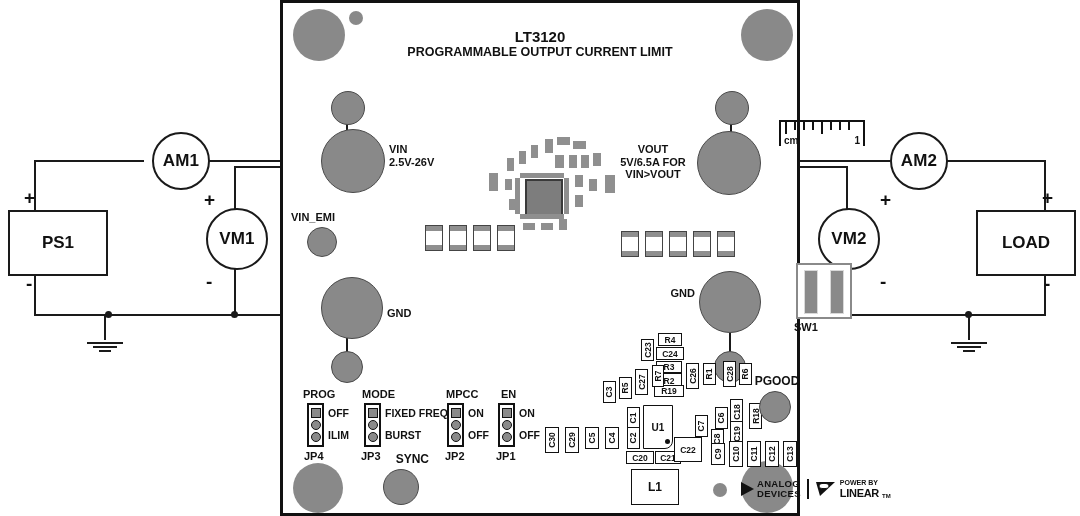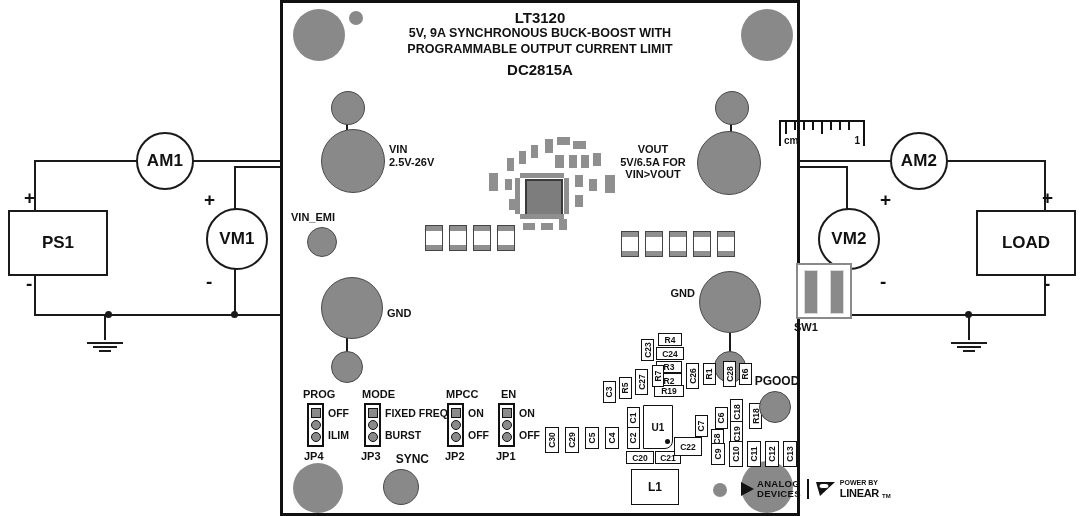--- a/index.html
+++ b/index.html
@@ -21,21 +21,21 @@
   .pol{position:absolute;font-size:19px;font-weight:bold;color:#111;line-height:1;}
   
   .gnd i{display:block;background:#1a1a1a;margin:2px auto 0;height:2px;}
   
   #pcb{position:absolute;left:280px;top:0;width:520px;height:516px;
        background:#fff;border:3px solid #111;box-sizing:border-box;}
   .pad{position:absolute;border-radius:50%;background:#898989;border:1px solid #4a4a4a;}
   .padplain{position:absolute;border-radius:50%;background:#898989;}
   .silk{position:absolute;font-size:11px;font-weight:bold;color:#111;line-height:1.15;text-align:center;}
   #title{position:absolute;left:0;right:0;top:6px;text-align:center;color:#111;}
-  #title .l1{font-size:15px;font-weight:bold;}
+  #title .l1{font-size:15px;font-weight:bold;margin-top:19px;}
   #title .l2{font-size:12.5px;font-weight:bold;line-height:1.25;}
   #title .l3{font-size:15px;font-weight:bold;margin-top:4px;}
   
   #ruler{position:absolute;left:496px;top:117px;width:86px;height:26px;}
   #ruler .frame{position:absolute;inset:0;border:2px solid #111;border-top:2px solid #111;
                 border-bottom:none;box-sizing:border-box;}
   #ruler .tick{position:absolute;top:0;width:2px;background:#111;}
   #ruler .lbl{position:absolute;bottom:0px;font-size:10px;font-weight:bold;color:#111;}
   
   .term{position:absolute;width:18px;height:26px;background:#fff;border:1px solid #444;box-sizing:border-box;}
@@ -85,21 +85,21 @@
   <div class="wire wv" style="left:234px;top:268px;height:46px;"></div>
   <div class="node" style="left:105px;top:311px;"></div>
   <div class="node" style="left:231px;top:311px;"></div>
 
   <div class="boxdev" style="left:8px;top:210px;width:96px;height:62px;">
     <span>PS1</span>
   </div>
   <div class="pol" style="left:24px;top:188px;">+</div>
   <div class="pol" style="left:26px;top:274px;">-</div>
 
-  <div class="meter" style="left:136px;top:132px;width:54px;height:54px;">
+  <div class="meter" style="left:152px;top:132px;width:54px;height:54px;">
     <span>AM1</span>
   </div>
   <div class="meter" style="left:206px;top:208px;width:58px;height:58px;">
     <span>VM1</span>
   </div>
   <div class="pol" style="left:204px;top:190px;">+</div>
   <div class="pol" style="left:206px;top:272px;">-</div>
 
   <div class="abs gnd" style="left:87px;top:314px;width:36px;">
     <i style="width:2px;height:24px;margin-left:17px;"></i>
@@ -138,23 +138,21 @@
     <i style="width:2px;height:24px;margin-left:17px;"></i>
     <i style="width:36px;"></i>
     <i style="width:24px;"></i>
     <i style="width:12px;"></i>
   </div>
 
   <div id="pcb">
 
     <div id="title">
       <div class="l1">LT3120</div>
-      <div class="l2">5V, 9A SYNCHRONOUS BUCK-BOOST WITH</div>
       <div class="l2">PROGRAMMABLE OUTPUT CURRENT LIMIT</div>
-      <div class="l3">DC2815A</div>
     </div>
 
     <div class="padplain" style="left:10px;top:6px;width:52px;height:52px;"></div>
     <div class="padplain" style="left:66px;top:8px;width:14px;height:14px;"></div>
     <div class="padplain" style="left:458px;top:6px;width:52px;height:52px;"></div>
     <div class="padplain" style="left:10px;top:460px;width:50px;height:50px;"></div>
     <div class="padplain" style="left:458px;top:458px;width:52px;height:52px;"></div>
     <div class="padplain" style="left:430px;top:480px;width:14px;height:14px;"></div>
 
     <div class="wire wv" style="left:63px;top:110px;height:22px;"></div>
@@ -296,21 +294,21 @@
     <div class="ref rot" style="left:344px;top:424px;width:13px;height:22px;">
         <span>C2</span>
       </div>
 
     <div class="ref" style="left:343px;top:448px;width:28px;height:13px;">
         <span>C20</span>
       </div>
     <div class="ref" style="left:372px;top:448px;width:26px;height:13px;">
         <span>C21</span>
       </div>
-    <div class="ref" style="left:391px;top:434px;width:28px;height:19px;">
+    <div class="ref" style="left:391px;top:434px;width:28px;height:25px;">
         <span>C22</span>
       </div>
 
     <div class="ref rot" style="left:412px;top:412px;width:13px;height:22px;">
         <span>C7</span>
       </div>
     <div class="ref rot" style="left:432px;top:404px;width:13px;height:22px;">
         <span>C6</span>
       </div>
     <div class="ref rot" style="left:428px;top:426px;width:13px;height:20px;">

